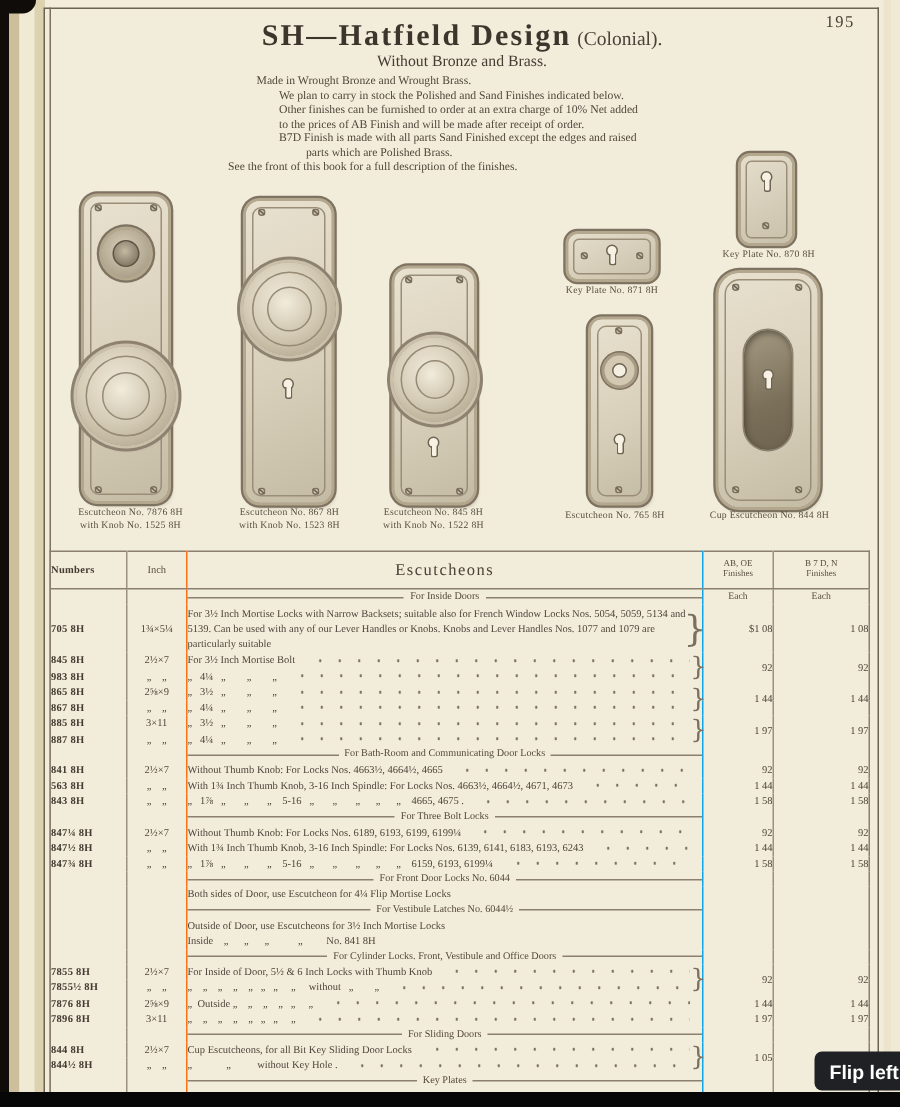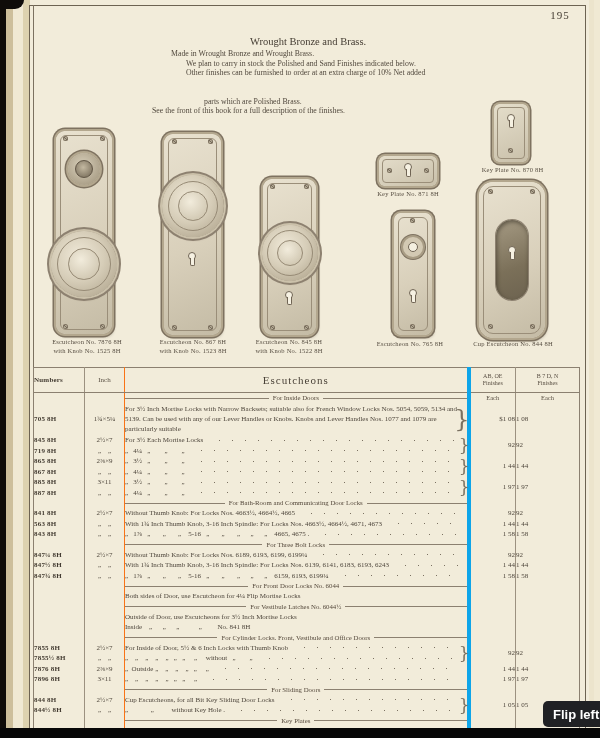--- a/index.html
+++ b/index.html
@@ -57,23 +57,23 @@
 
   
   #price-table{position:absolute;left:33px;top:367px;width:546px;border-collapse:collapse;table-layout:fixed;
                font-size:7px;color:#4e463c;}
   #price-table td,#price-table th{padding:0;vertical-align:middle;overflow:visible;}
   #price-table{border:1px solid #8b8070;}
   th{font-weight:normal;}
   .h-row th{border-bottom:1px solid #8b8070;height:24px;}
   .c-num{border-right:1px solid #9c9180;}
   .c-inch{border-right:1px solid #f97316;}
-  .c-desc{border-right:4px solid #0ea5e9;padding:0 3px;position:relative;}
+  .c-desc{border-right:1px solid #0ea5e9;padding:0 3px;position:relative;}
   .c-p1{border-right:1px solid #9c9180;text-align:right;padding-right:8px;}
-  .c-p2{padding-right:7px;}
+  .c-p2{text-align:right;padding-right:7px;}
   .h-num,.h-inch{font-size:6.3px;color:#5a5044;}
   .h-desc{font-size:11px;letter-spacing:1px;color:#4a4238;}
   .h-fin{font-size:6px;line-height:7px;color:#5a5044;text-align:center;}
   .item-row td{height:10.5px;line-height:10.5px;}
   .sec-row td{height:10px;line-height:10px;}
   .c-num{font-weight:bold;font-size:7px;color:#433b31;text-align:left;padding-left:6px;letter-spacing:.2px;white-space:pre;}
   .c-inch{text-align:center;white-space:pre;font-size:7px;}
   .sec-wrap{display:flex;align-items:center;gap:4px;}
   .sec-wrap .rule{flex:1;height:1px;background:#8b8070;}
   .sec-text{font-size:6.8px;white-space:nowrap;color:#55493c;}
@@ -105,24 +105,30 @@
   <div class="band3"></div>
   <div class="corner-tl"></div>
   <div class="band-r1"></div>
   <div class="band-r2"></div>
   <div class="frame-top"></div>
   <div class="frame-left1"></div>
   <div class="frame-left2"></div>
   <div class="frame-right"></div>
 
   <div class="pageno">195</div>
-  <div class="subtitle">Wrought Bronze and Brass.</div>
+  <div class="title-row">
+    <span class="t-main">SH—Hatfield Design</span>
+    <span class="t-suf">(Colonial).</span>
+  </div>
+  <div class="subtitle">Without Bronze and Brass.</div>
   <div class="intro il0">Made in Wrought Bronze and Wrought Brass.</div>
   <div class="intro il1">We plan to carry in stock the Polished and Sand Finishes indicated below.</div>
   <div class="intro il2">Other finishes can be furnished to order at an extra charge of 10% Net added</div>
+  <div class="intro il3">to the prices of AB Finish and will be made after receipt of order.</div>
+  <div class="intro il4">B7D Finish is made with all parts Sand Finished except the edges and raised</div>
   <div class="intro il5">parts which are Polished Brass.</div>
   <div class="intro il6">See the front of this book for a full description of the finishes.</div>
 
   <div class="plate" style="left:56px;top:131px;width:56px;height:203px;">
     <div class="inner"></div>
     <div class="screw" style="left:7px;top:5px;"></div>
     <div class="screw" style="left:44px;top:5px;"></div>
     <div class="cyl" style="left:12px;top:22px;width:32px;height:32px;"></div>
     <div class="knob" style="left:-5px;top:100px;width:66px;height:66px;"></div>
     <div class="screw" style="left:7px;top:193px;"></div>
@@ -247,30 +253,30 @@
             <span class="brace b3">}</span>
           </td>
           <td class="c-p1">$1 08</td>
           <td class="c-p2">1 08</td>
         </tr>
         <tr class="item-row">
           <td class="c-num">845 8H</td>
           <td class="c-inch">2½×7</td>
           <td class="c-desc">
             <div class="dline">
-              <span class="dtext">For 3½ Each Mortise Locks</span>
+              <span class="dtext">For 3½ Inch Mortise Bolt</span>
               <span class="dots"></span>
             </div>
             <span class="brace b2">}</span>
           </td>
           <td class="c-p1" rowspan="2">92</td>
           <td class="c-p2" rowspan="2">92</td>
         </tr>
         <tr class="item-row">
-          <td class="c-num">719 8H</td>
+          <td class="c-num">983 8H</td>
           <td class="c-inch">„    „</td>
           <td class="c-desc">
             <div class="dline">
               <span class="dtext">„   4¼   „        „        „</span>
               <span class="dots"></span>
             </div>
           </td>
         </tr>
         <tr class="item-row">
           <td class="c-num">865 8H</td>

